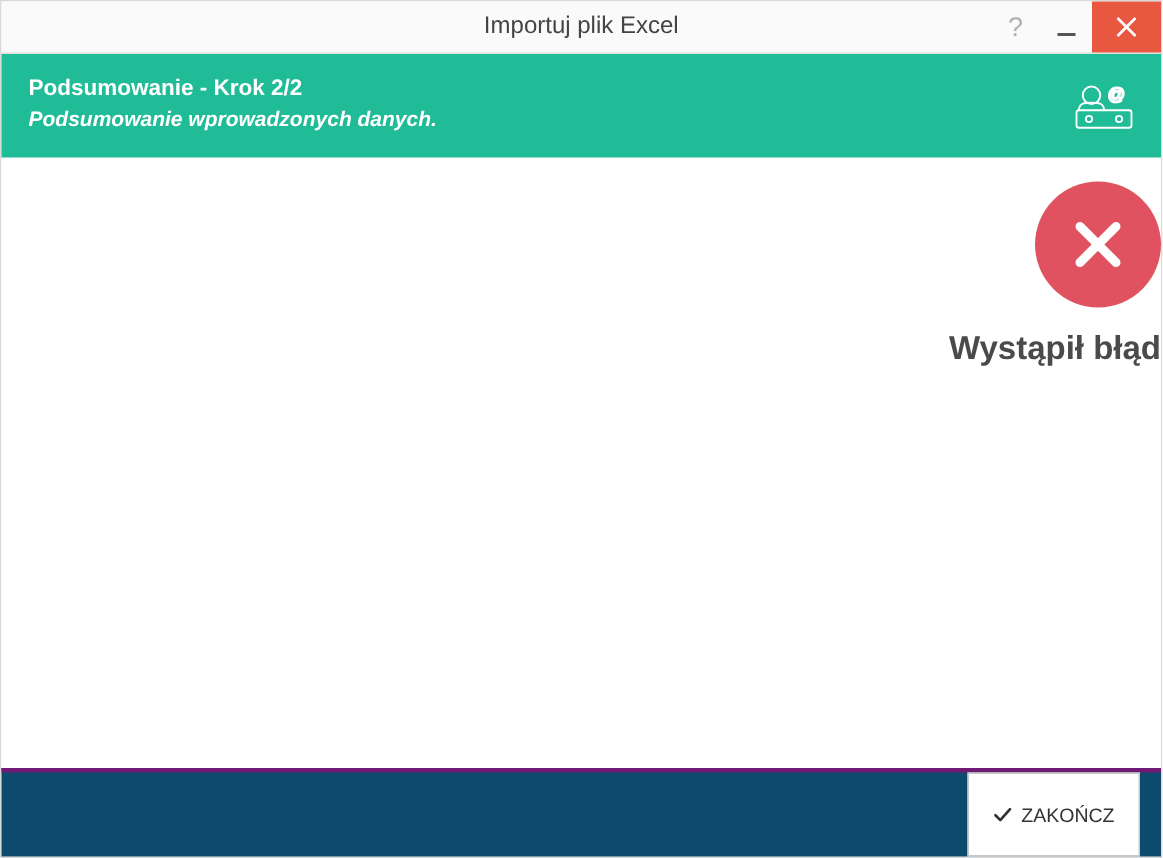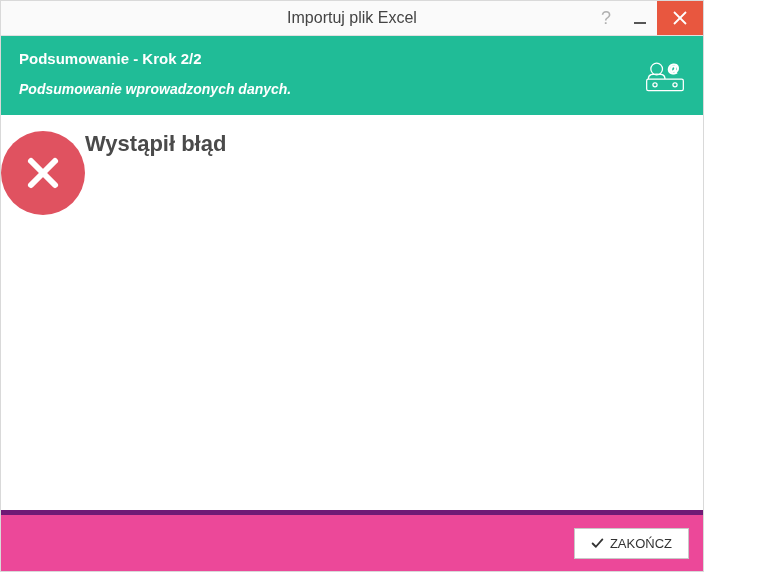--- a/index.html
+++ b/index.html
@@ -5,21 +5,21 @@
   html, body {
     margin: 0;
     padding: 0;
     width: 775px;
     height: 572px;
     font-family: "Segoe UI", Arial, sans-serif;
     background: #fff;
     overflow: hidden;
   }
   .window {
-    width: 704px;
+    width: 775px;
     height: 572px;
     display: flex;
     flex-direction: column;
     border: 1px solid #d9d9d9;
     box-sizing: border-box;
   }
   
   .titlebar {
     height: 34px;
     background: #fafafa;
@@ -83,21 +83,21 @@
   
   .header {
     background: #20bc97;
     color: #fff;
     padding: 14px 18px 18px 18px;
     position: relative;
   }
   .header-step {
     font-size: 15px;
     font-weight: 600;
-    margin-bottom: 14px;
+    margin-bottom: 4px;
   }
   .header-sub {
     font-size: 14px;
     font-weight: 600;
     font-style: italic;
   }
   .header-icon {
     position: absolute;
     right: 18px;
     top: 50%;
@@ -109,22 +109,22 @@
     stroke: #fff;
     fill: none;
     stroke-width: 1.5;
   }
   
   .content {
     flex: 1;
     background: #fff;
     padding-top: 16px;
     display: flex;
-    flex-direction: row;
-    align-items: flex-start;
+    flex-direction: column;
+    align-items: flex-end;
   }
   .error-circle {
     width: 84px;
     height: 84px;
     border-radius: 50%;
     background: #e05260;
     display: flex;
     align-items: center;
     justify-content: center;
     margin-bottom: 14px;
@@ -149,26 +149,25 @@
     font-size: 15px;
     color: #4a4a4a;
   }
   .error-row .val {
     font-weight: 700;
     padding-right: 60px;
   }
   
   .footer {
     height: 56px;
-    border-top: 5px solid #701a75;
+    border-top: 3px solid #701a75;
     display: flex;
     justify-content: flex-end;
-    align-items: center;
     padding: 0 14px;
-    background: #ec4899;
+    background: #0c4a6e;
   }
   .btn {
     border: 1px solid #c8c8c8;
     background: #fff;
     padding: 7px 16px;
     font-size: 13px;
     color: #333;
     display: flex;
     align-items: center;
     gap: 6px;

